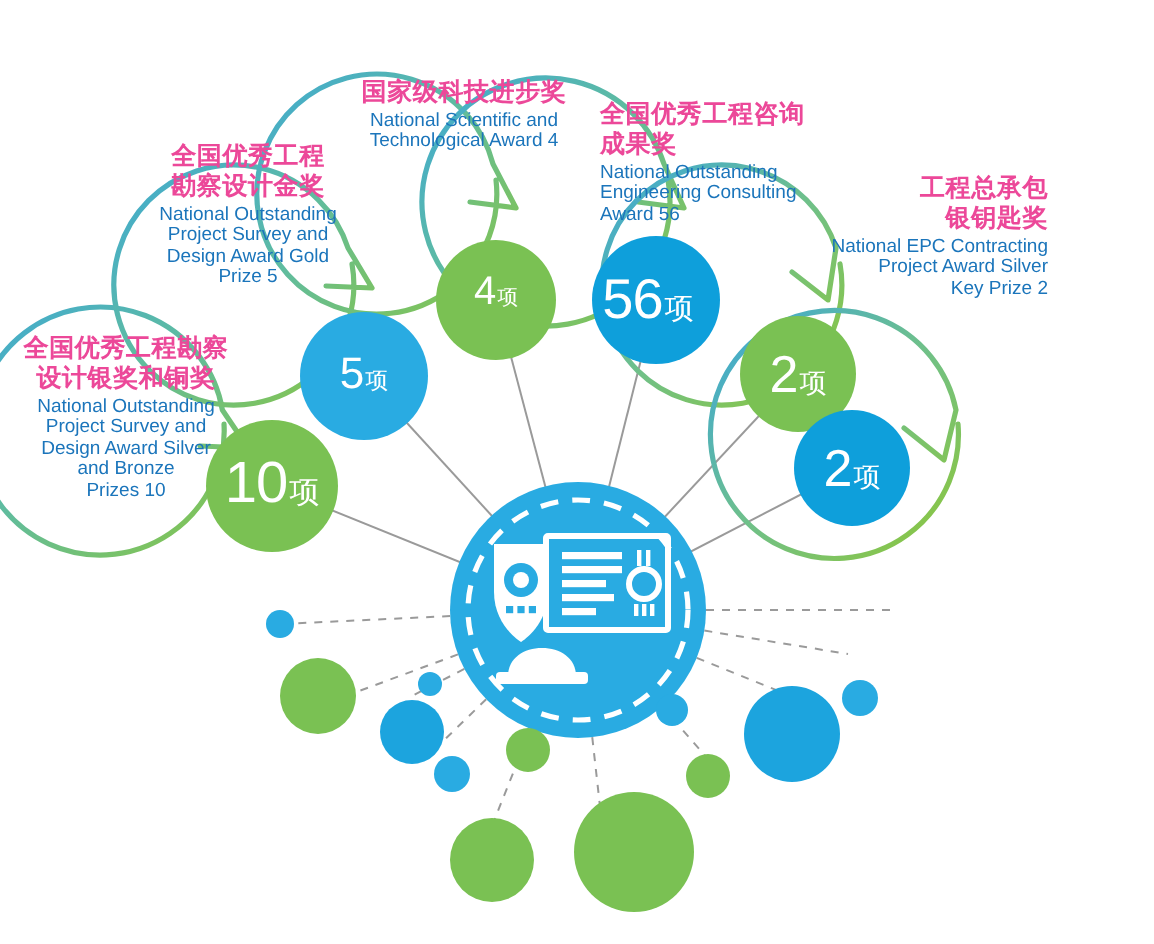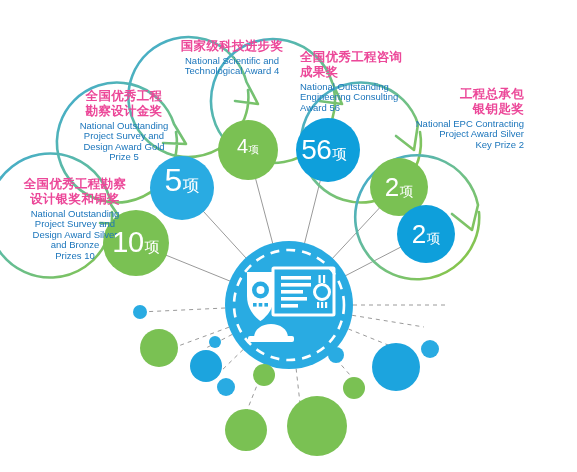--- a/index.html
+++ b/index.html
@@ -191,31 +191,31 @@
       <circle cx="246" cy="430" r="21" fill="#7AC153"></circle>
       <circle cx="317" cy="426" r="30" fill="#7AC153"></circle>
       <circle cx="354" cy="388" r="11" fill="#7AC153"></circle>
       <circle cx="396" cy="367" r="24" fill="#1CA4DE"></circle>
       <circle cx="430" cy="349" r="9" fill="#29ABE2"></circle>
       <circle cx="336" cy="355" r="8" fill="#29ABE2"></circle>
       <circle cx="215" cy="342" r="6" fill="#29ABE2"></circle>
     </g>
   </svg>
 
-  <div class="bubble-label" style="left:6px; top:178px; width:114px;margin-left:12px;">
+  <div class="bubble-label" style="left:6px; top:168px; width:114px;">
     <span class="cn" style="font-size:12.5px; white-space:pre-line;">全国优秀工程勘察
 设计银奖和铜奖</span>
     <span class="en" style="font-size:9.5px; white-space:pre-line;">National Outstanding
 Project Survey and
 Design Award Silver
 and Bronze
 Prizes 10</span>
   </div>
 
-  <div class="bubble-label" style="left:68px; top:90px; width:112px;text-align:center;">
+  <div class="bubble-label" style="left:68px; top:72px; width:112px;text-align:center;">
     <span class="cn" style="font-size:12.5px; white-space:pre-line;">全国优秀工程
 勘察设计金奖</span>
     <span class="en" style="font-size:9.5px; white-space:pre-line;">National Outstanding
 Project Survey and
 Design Award Gold
 Prize 5</span>
   </div>
 
   <div class="bubble-label" style="left:173px; top:40px; width:118px;">
     <span class="cn" style="font-size:12.5px; white-space:pre-line;">国家级科技进步奖</span>
@@ -237,21 +237,21 @@
     <span class="en" style="font-size:9.5px; white-space:pre-line; text-align:right;">National EPC Contracting
 Project Award Silver
 Key Prize 2</span>
   </div>
 
 
   <div class="count-text" style="left:106px; top:228px; width:60px; text-align:center; font-size:29px;">
     <span class="num">10</span><span class="unit">项</span>
   </div>
 
-  <div class="count-text" style="left:154px; top:164px; width:56px; text-align:center; font-size:32px;">
+  <div class="count-text" style="left:154px; top:176px; width:56px; text-align:center; font-size:22px;">
     <span class="num">5</span><span class="unit">项</span>
   </div>
 
   <div class="count-text" style="left:221px; top:136px; width:54px; text-align:center; font-size:20px;">
     <span class="num">4</span><span class="unit">项</span>
   </div>
 
   <div class="count-text" style="left:296px; top:136px; width:56px; text-align:center; font-size:28px;">
     <span class="num">56</span><span class="unit">项</span>
   </div>

